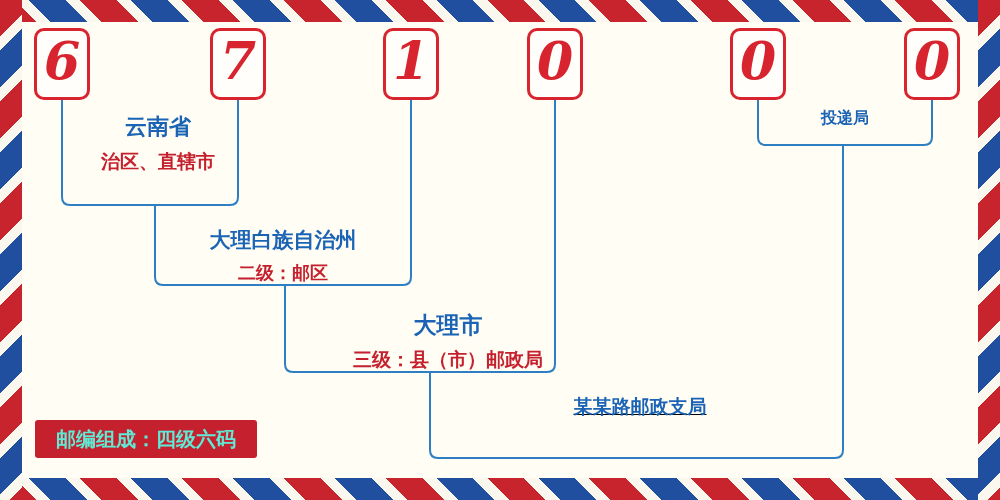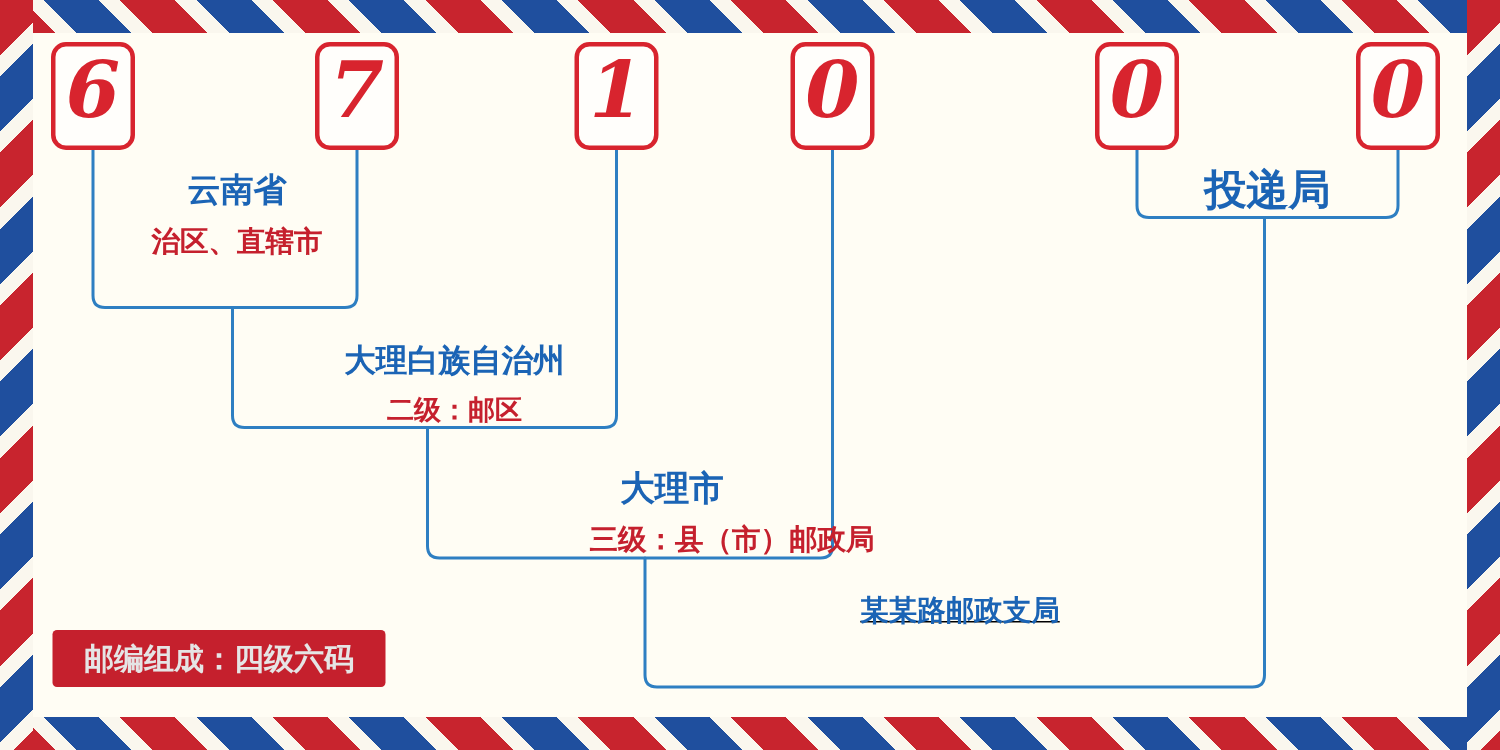--- a/index.html
+++ b/index.html
@@ -45,36 +45,36 @@
   svg.connectors{position:absolute;left:0;top:0;z-index:1;pointer-events:none;}
   svg.connectors path{fill:none;stroke:#2e7fc2;stroke-width:2;stroke-linecap:round;}
 
   
   .label{position:absolute;text-align:center;z-index:2;}
   .label .title{color:#1b64b5;font-weight:bold;display:block;}
   .label .desc{color:#c5202d;font-weight:bold;display:block;}
   .lv1{left:62px;top:112px;width:192px;}
   .lv1 .title{font-size:22px;margin-bottom:6px;}
   .lv1 .desc{font-size:19px;line-height:26px;}
-  .lv2{left:155px;top:226px;width:256px;padding-left:20px;}
+  .lv2{left:155px;top:226px;width:256px;}
   .lv2 .title{font-size:21px;margin-bottom:7px;}
   .lv2 .desc{font-size:18px;}
   .lv3{left:285px;top:310px;width:270px;padding-left:28px;}
   .lv3 .title{font-size:23px;margin-bottom:6px;}
-  .lv3 .desc{font-size:19px;text-align:right;}
+  .lv3 .desc{font-size:19px;}
   .lv4{left:475px;top:394px;width:330px;text-decoration:underline;}
   .lv4 .title{font-size:19px;margin-bottom:10px;}
   .lv4 .desc{font-size:19px;}
   .lv5{left:758px;top:108px;width:174px;}
-  .lv5 .title{font-size:28px;}
+  .lv5 .title{font-size:16px;}
 
   
   .badge{
     position:absolute;left:35px;top:420px;width:222px;height:38px;z-index:3;
-    background:#c5202d;color:#e5e5e5;font-size:20px;font-weight:bold;
+    background:#c5202d;color:#5eead4;font-size:20px;font-weight:bold;
     display:flex;align-items:center;justify-content:center;border-radius:3px;
   }
 </style>
 </head>
 <body>
 
 <div class="stripe stripe-h stripe-top"></div>
 <div class="stripe stripe-h stripe-bottom"></div>
 <div class="stripe stripe-v stripe-left"></div>
 <div class="stripe stripe-v stripe-right"></div>

